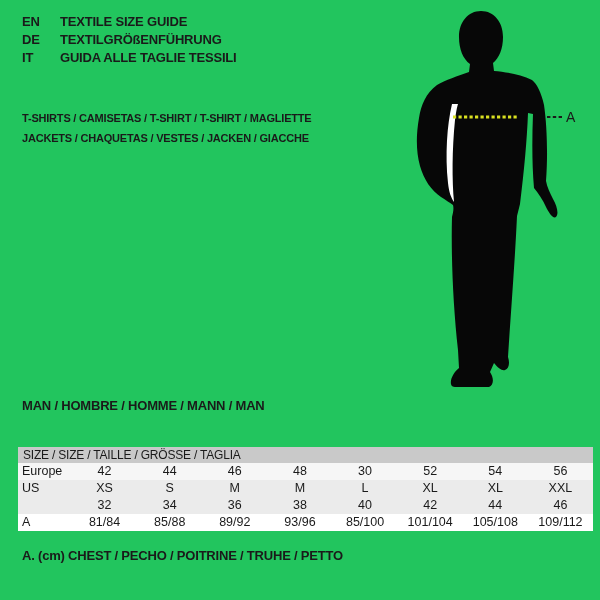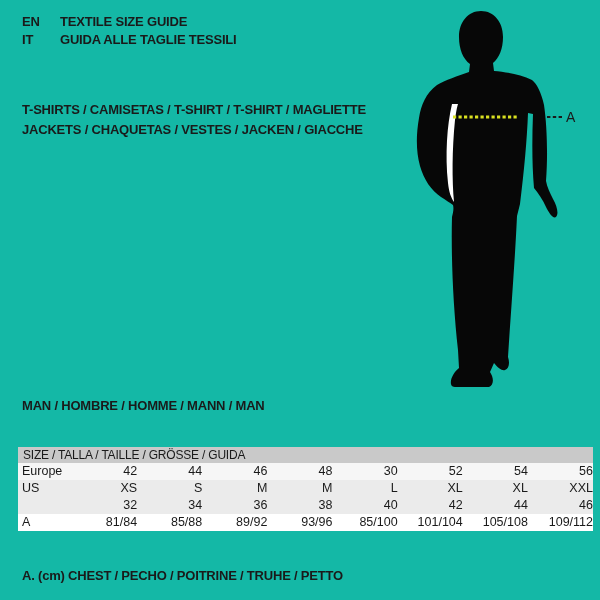--- a/index.html
+++ b/index.html
@@ -1,61 +1,65 @@
 <!DOCTYPE html>
 <html><head>
 <meta charset="utf-8">
 <style>
   html,body{margin:0;padding:0;}
   body{
     width:600px;height:600px;background:#ffffff;
     font-family:"Liberation Sans",sans-serif;color:#1a1a1a;
   }
-  .canvas{position:relative;width:600px;height:600px;background:#14b8a6;overflow:hidden;}
+  .canvas{position:relative;width:600px;height:600px;background:#22c55e;overflow:hidden;}
 
   
   .lang-list{position:absolute;left:22px;top:13px;}
   .lang-row{display:flex;height:17.7px;align-items:center;
     font-weight:bold;font-size:13px;letter-spacing:-0.2px;}
   .lang-code{width:38px;flex:0 0 38px;}
 
   
-  .categories{position:absolute;left:22px;top:100px;
-    font-weight:bold;font-size:13px;line-height:20px;letter-spacing:-0.2px;}
+  .categories{position:absolute;left:22px;top:108px;
+    font-weight:bold;font-size:11px;line-height:20px;letter-spacing:-0.2px;}
 
   
   .figure{position:absolute;left:395px;top:0;width:205px;height:400px;}
   .figure text{font-family:"Liberation Sans",sans-serif;}
 
   
   .section-title{position:absolute;left:22px;top:398px;
     font-weight:bold;font-size:13px;letter-spacing:-0.2px;}
 
   
   .size-table{position:absolute;left:18px;top:447px;width:575px;
     border-collapse:collapse;table-layout:fixed;font-size:12.5px;}
-  .size-table td{padding:0;text-align:right;height:17px;line-height:17px;
+  .size-table td{padding:0;text-align:center;height:17px;line-height:17px;
     white-space:nowrap;overflow:hidden;}
   .size-table tr.thead td{height:16px;line-height:16px;text-align:left;
     padding-left:5px;font-size:12px;letter-spacing:-0.2px;}
   .size-table td.rowlabel{text-align:left;padding-left:4px;}
 
   
   .footnote{position:absolute;left:22px;top:548px;
-    font-weight:bold;font-size:13px;letter-spacing:-0.2px;margin-top:20px;}
+    font-weight:bold;font-size:13px;letter-spacing:-0.2px;}
 </style>
 </head>
 <body>
 
 <div class="canvas">
 
   <div class="lang-list">
     <div class="lang-row">
       <span class="lang-code">EN</span>
       <span class="lang-label">TEXTILE SIZE GUIDE</span>
+    </div>
+    <div class="lang-row">
+      <span class="lang-code">DE</span>
+      <span class="lang-label">TEXTILGRÖßENFÜHRUNG</span>
     </div>
     <div class="lang-row">
       <span class="lang-code">IT</span>
       <span class="lang-label">GUIDA ALLE TAGLIE TESSILI</span>
     </div>
   </div>
 
   <div class="categories">
     <div>T-SHIRTS / CAMISETAS / T-SHIRT / T-SHIRT / MAGLIETTE</div>
     <div>JACKETS / CHAQUETAS / VESTES / JACKEN / GIACCHE</div>
@@ -94,21 +98,21 @@
         <col>
         <col>
         <col>
         <col>
         <col>
         <col>
         <col>
     </colgroup>
     <tbody>
       <tr class="thead">
-        <td colspan="9" bgcolor="#c9c9c9">SIZE / TALLA / TAILLE / GRÖSSE / GUIDA</td>
+        <td colspan="9" bgcolor="#c9c9c9">SIZE / SIZE / TAILLE / GRÖSSE / TAGLIA</td>
       </tr>
       <tr bgcolor="#f6f6f6">
         <td class="rowlabel">Europe</td>
         <td>42</td>
         <td>44</td>
         <td>46</td>
         <td>48</td>
         <td>30</td>
         <td>52</td>
         <td>54</td>

